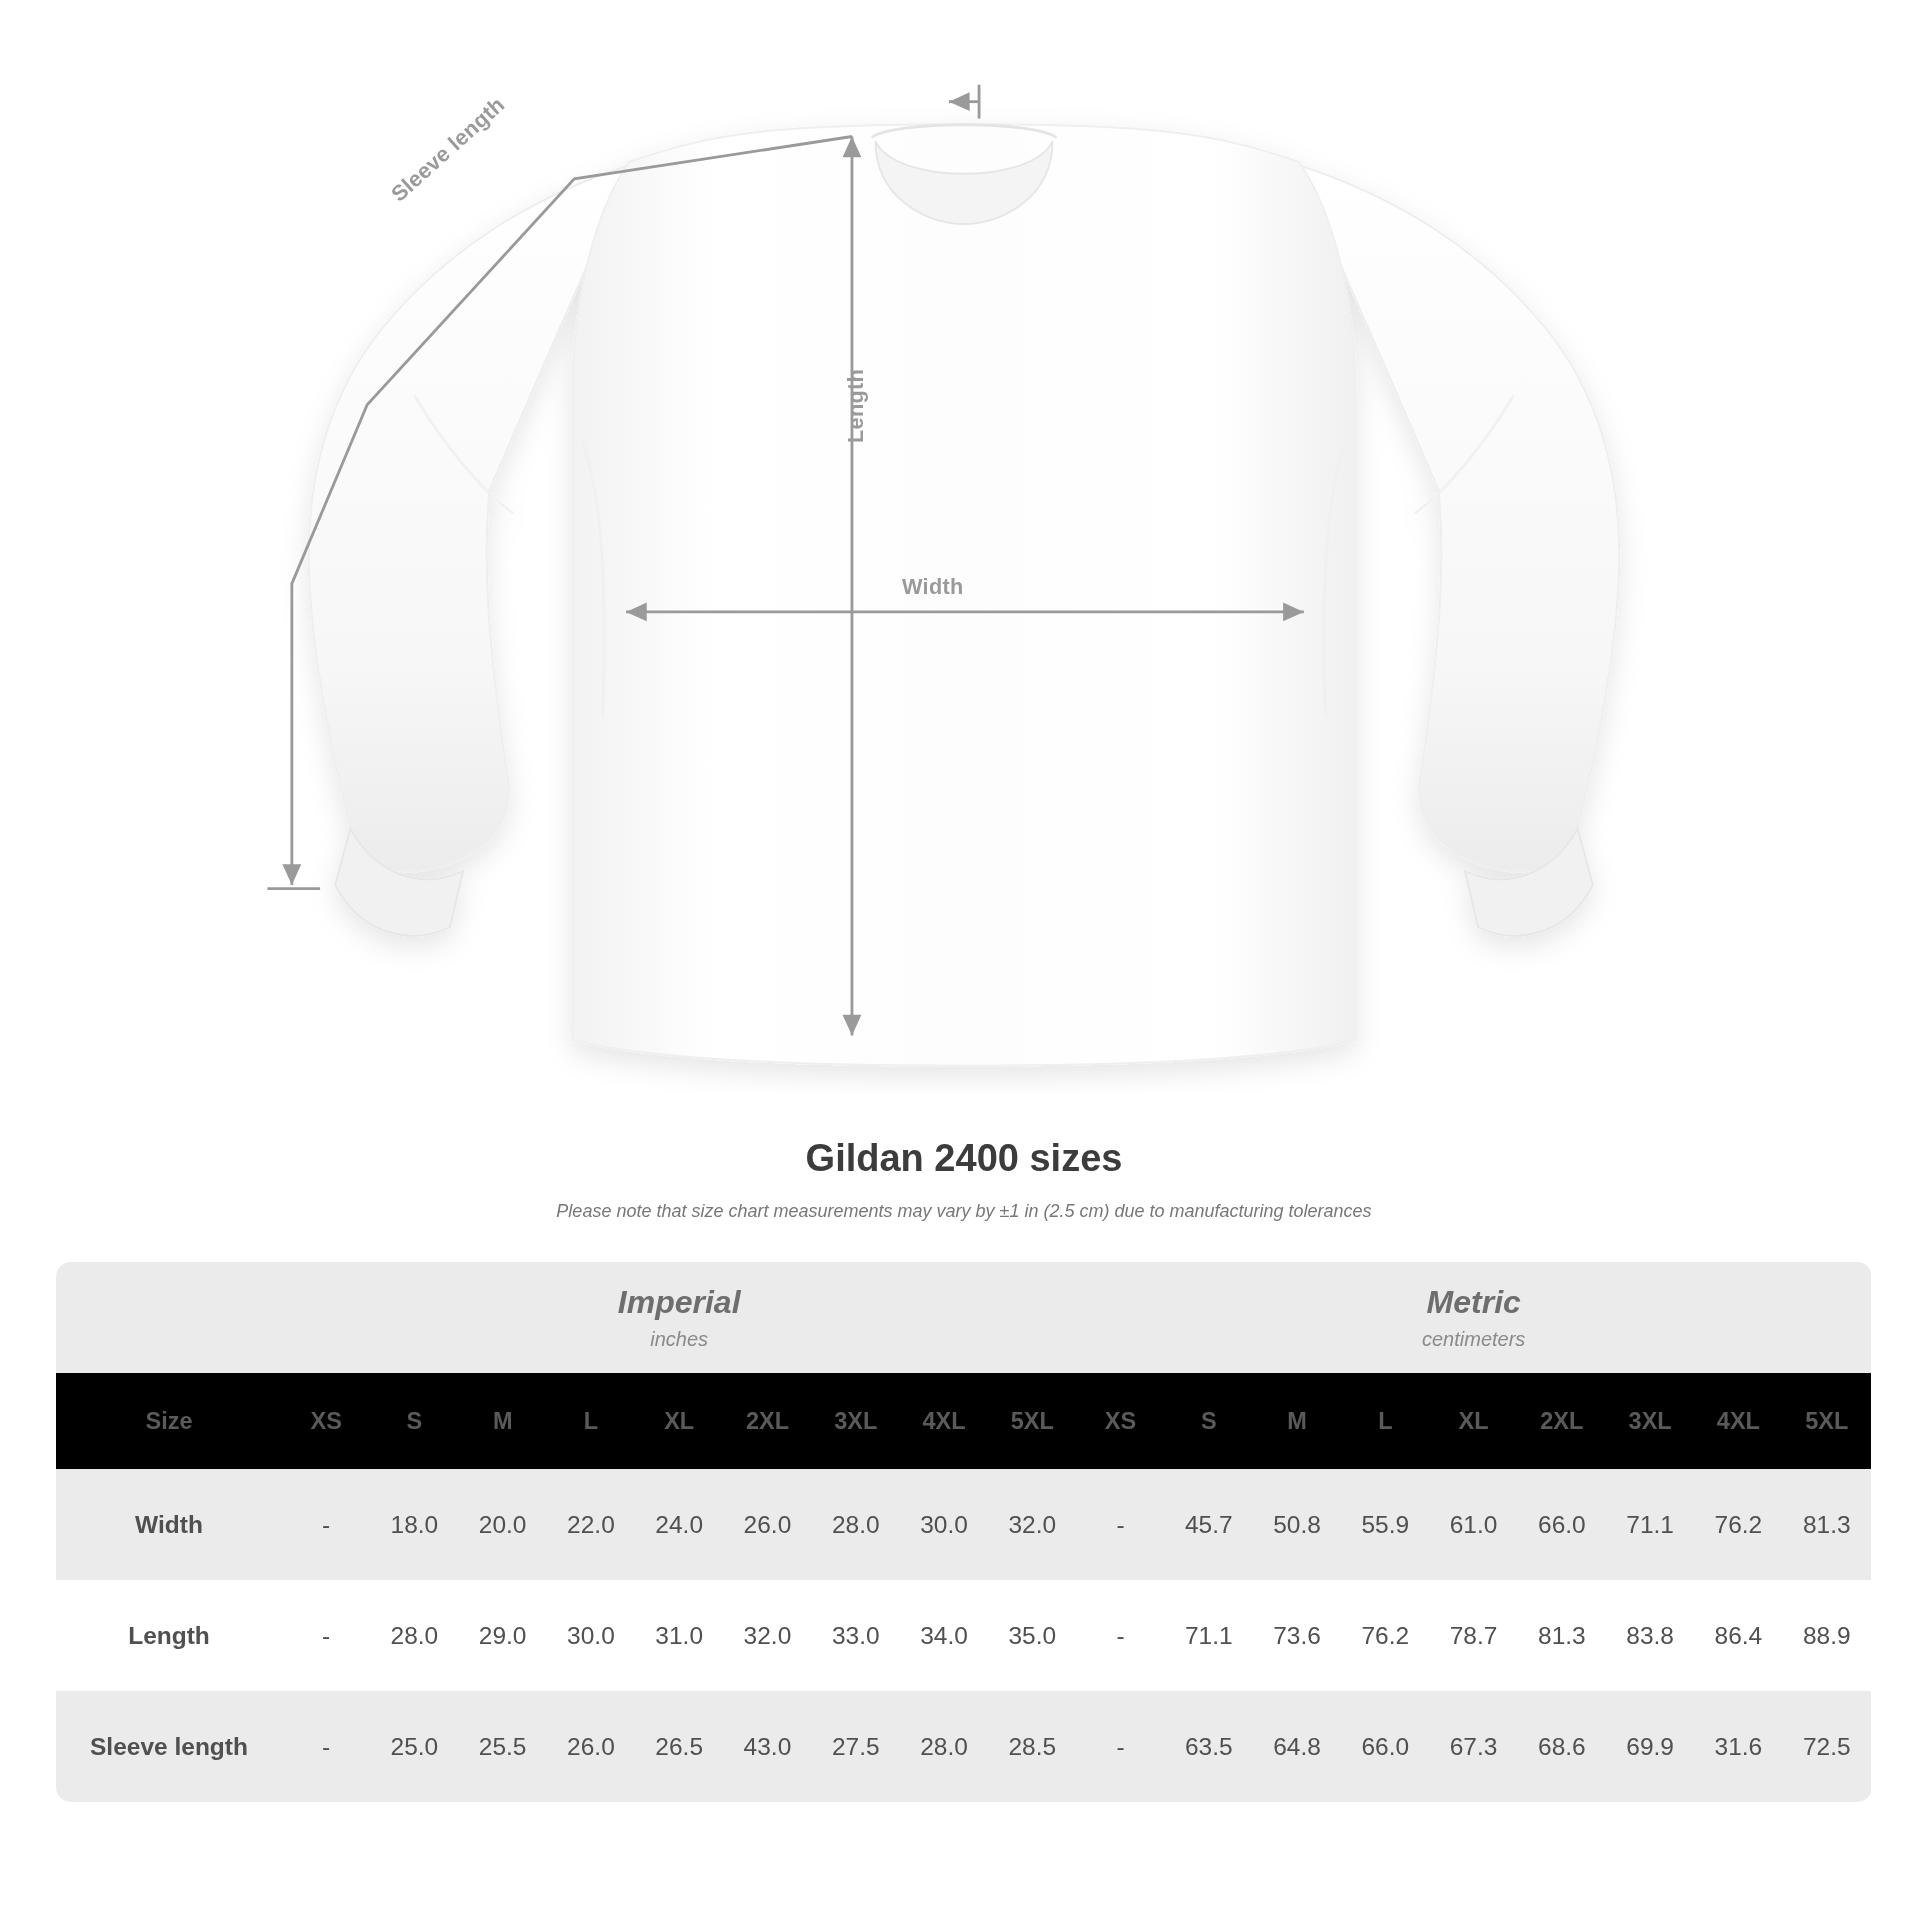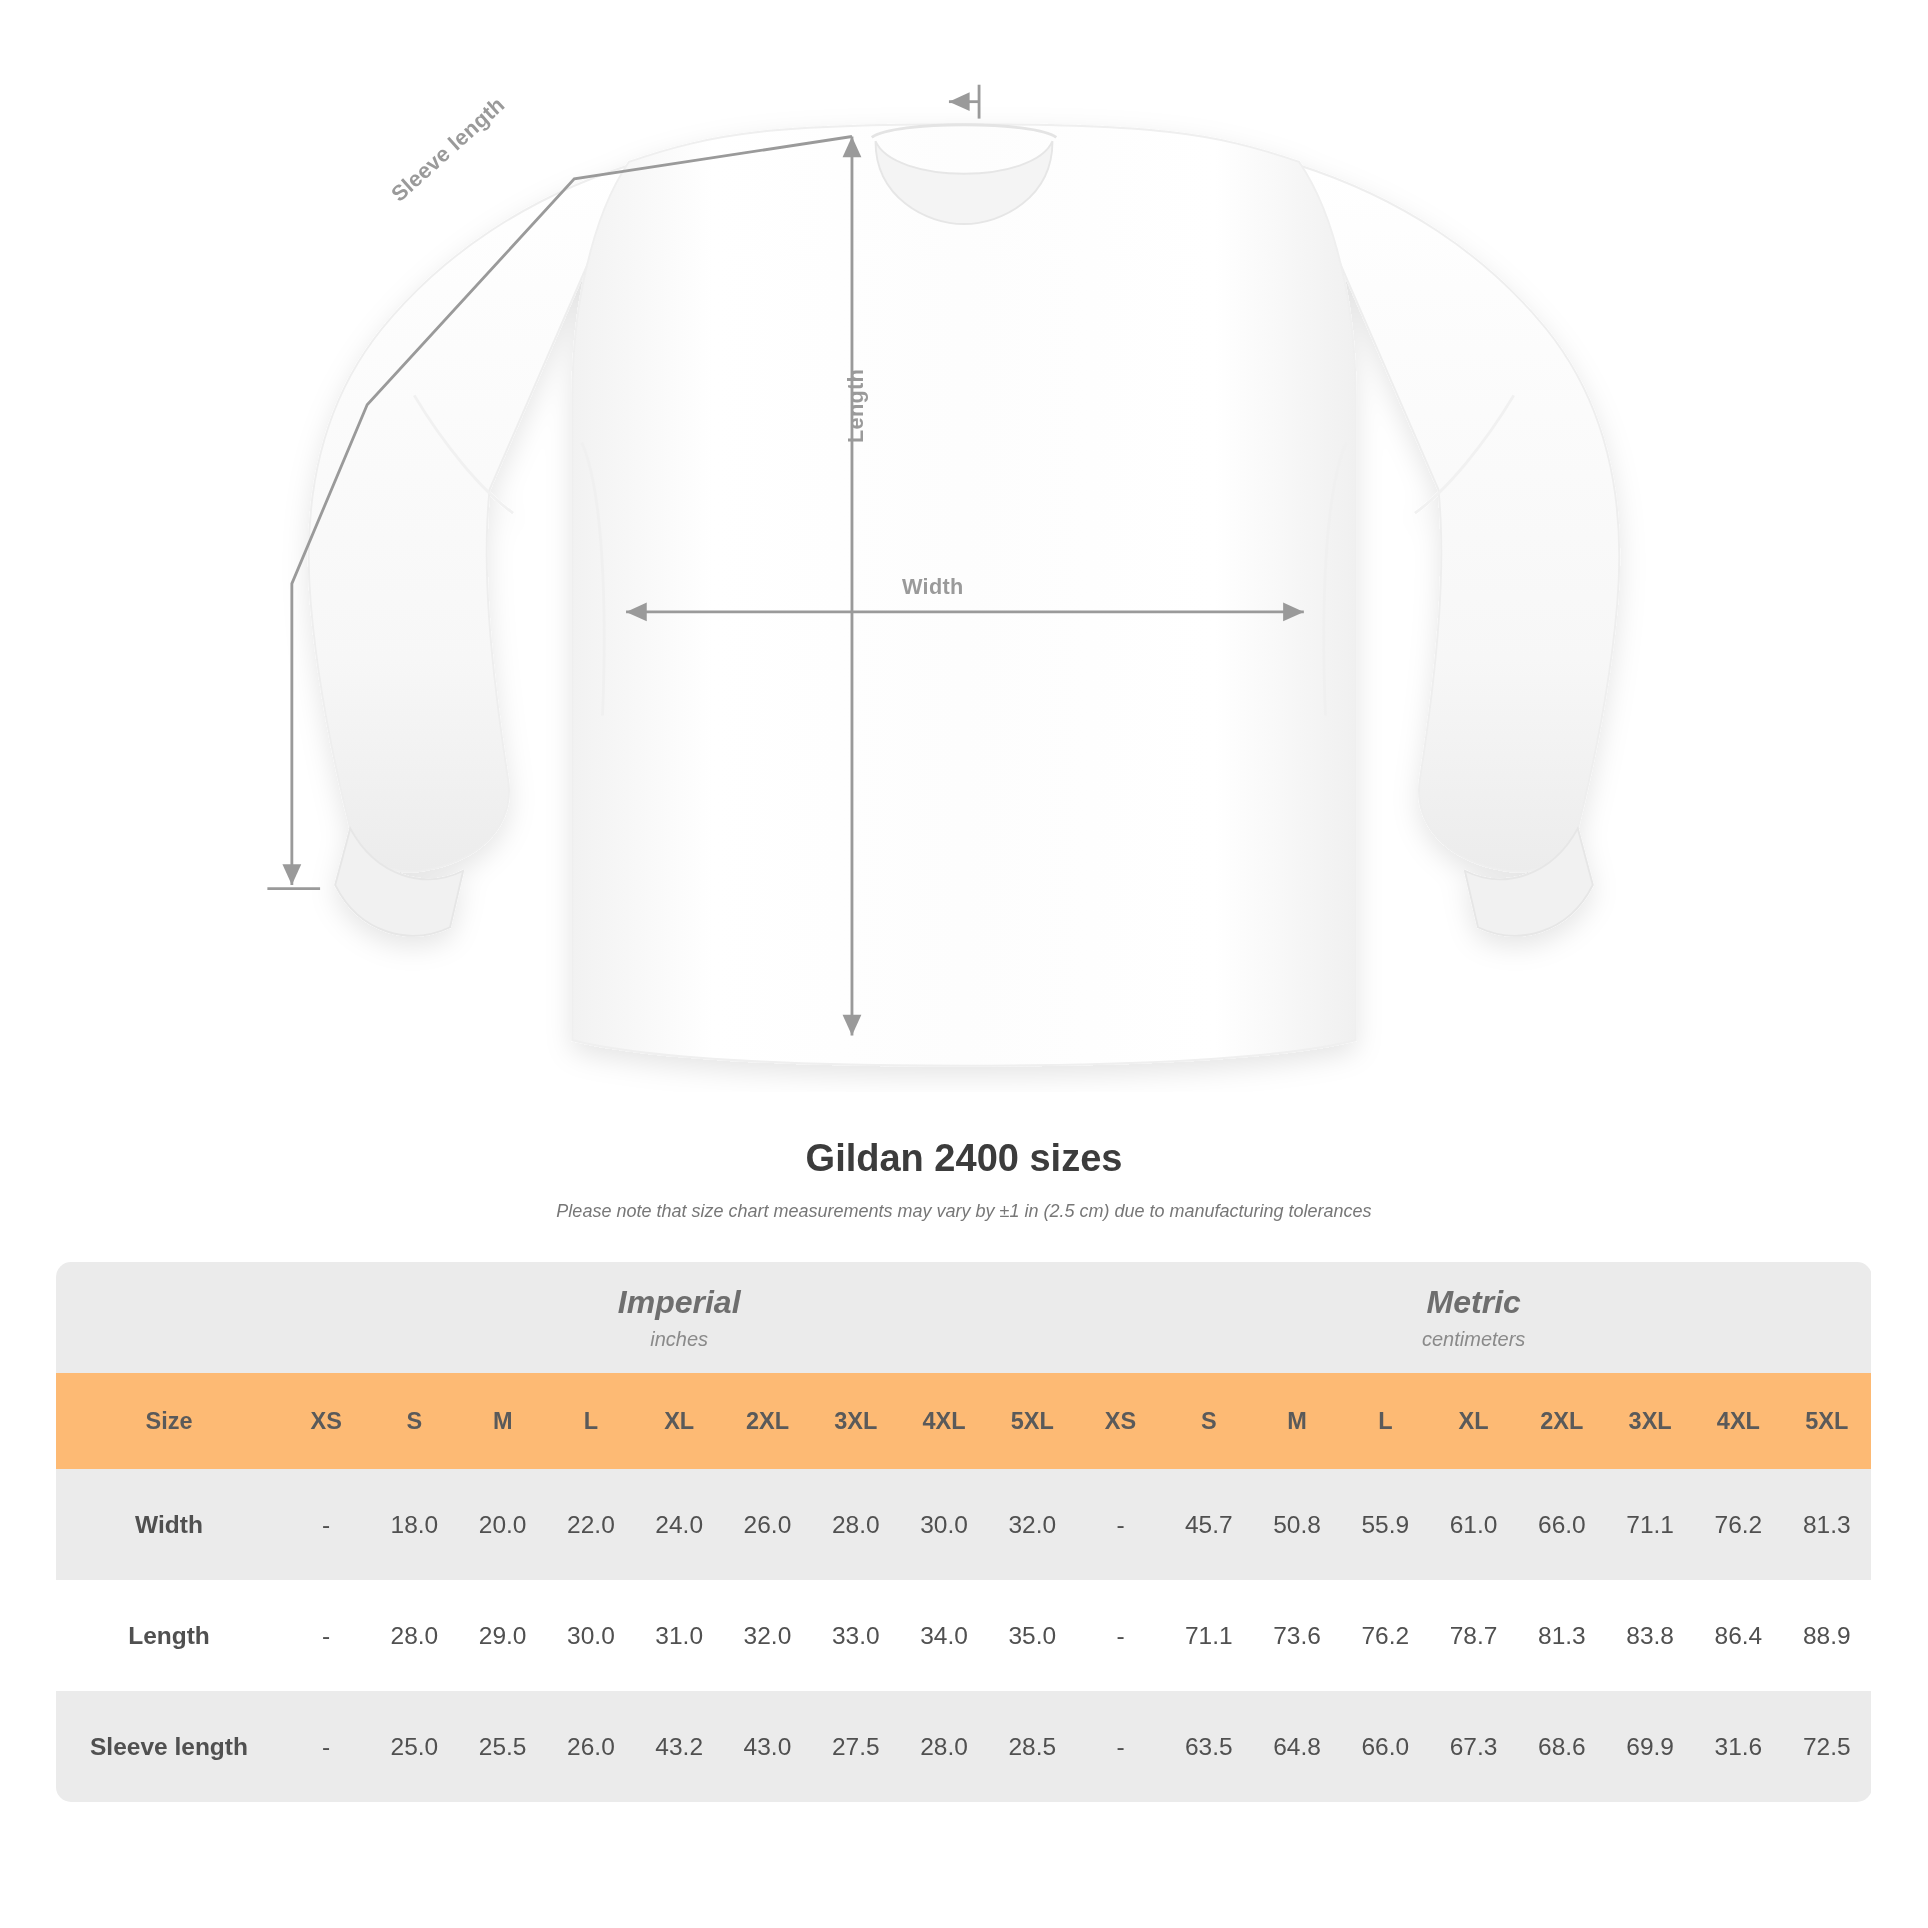--- a/index.html
+++ b/index.html
@@ -100,21 +100,21 @@
     font-weight: bold;
     color: #6e6e6e;
   }
   .unit-sub {
     font-size: 20px;
     font-style: italic;
     color: #8a8a8a;
     margin-top: 7.5px;
   }
   .head-row td {
-    background: #fdba74;
+    background: #000000;
     height: 96px;
     text-align: center;
     vertical-align: middle;
     font-size: 23.5px;
     font-weight: bold;
     color: #5a5a5a;
   }
   .row-label {
     text-align: center;
     font-size: 23.5px;
@@ -285,21 +285,21 @@
             <td>83.8</td>
             <td>86.4</td>
             <td>88.9</td>
           </tr>
           <tr class="data-row row-shade">
             <td class="row-label">Sleeve length</td>
             <td>-</td>
             <td>25.0</td>
             <td>25.5</td>
             <td>26.0</td>
-            <td>43.2</td>
+            <td>26.5</td>
             <td>43.0</td>
             <td>27.5</td>
             <td>28.0</td>
             <td>28.5</td>
             <td>-</td>
             <td>63.5</td>
             <td>64.8</td>
             <td>66.0</td>
             <td>67.3</td>
             <td>68.6</td>

